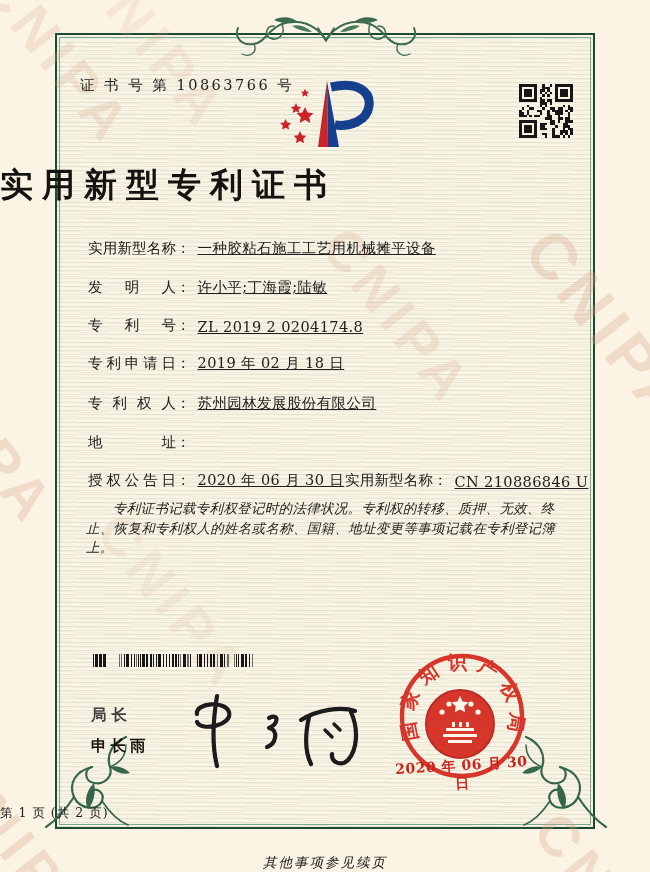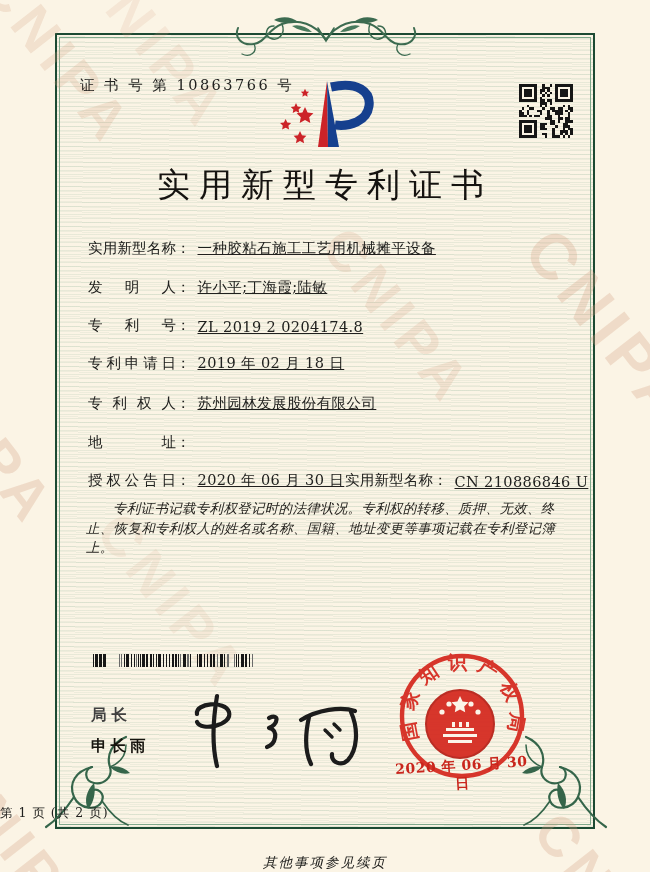--- a/index.html
+++ b/index.html
@@ -13,22 +13,22 @@
            repeating-linear-gradient(2deg, rgba(122,166,136,.10) 0 1px, rgba(0,0,0,0) 1px 5px);}
   .frame::before{content:"";position:absolute;inset:1.6px;border:1.3px solid #7fa98c;pointer-events:none;}
   
   .wm{position:absolute;font-family:"Liberation Sans",sans-serif;font-weight:bold;
       letter-spacing:7px;color:rgba(211,162,134,.30);transform-origin:left top;
       white-space:nowrap;z-index:1;pointer-events:none;}
   .z2{z-index:2;}
   .certno{position:absolute;left:80px;top:76px;font-size:14.5px;letter-spacing:2.5px;}
   .logo{position:absolute;left:278px;top:79px;width:96px;height:72px;}
   .qr{position:absolute;left:519px;top:84px;width:54px;height:54px;}
-  .title{position:absolute;left:0;top:163px;width:100%;text-align:center;
-         font-size:33px;font-weight:normal;letter-spacing:9px;color:#151310;}
+  .title{position:absolute;left:0;top:163px;width:100%;
+         font-size:33px;font-weight:bold;letter-spacing:9px;color:#151310;}
   .row{position:absolute;left:88px;font-size:14.5px;display:flex;align-items:flex-end;white-space:nowrap;}
   .flabel{display:inline-block;width:88px;text-align:justify;text-align-last:justify;}
   .fvalue{margin-left:7px;letter-spacing:.4px;text-decoration:underline;}
   .grant-first{display:flex;width:257px;align-items:baseline;}
   .paras{position:absolute;left:86px;top:499px;width:480px;font-size:13.5px;line-height:19.5px;
          font-style:italic;letter-spacing:.3px;color:#262420;}
   .paras p{margin:0;text-indent:2em;}
   .barcode{position:absolute;left:93px;top:654px;width:164px;height:13px;}
   .sig-title{position:absolute;left:91px;top:705px;font-size:15.5px;font-weight:600;
              font-family:"Liberation Sans",sans-serif;letter-spacing:5px;color:#404040;}

